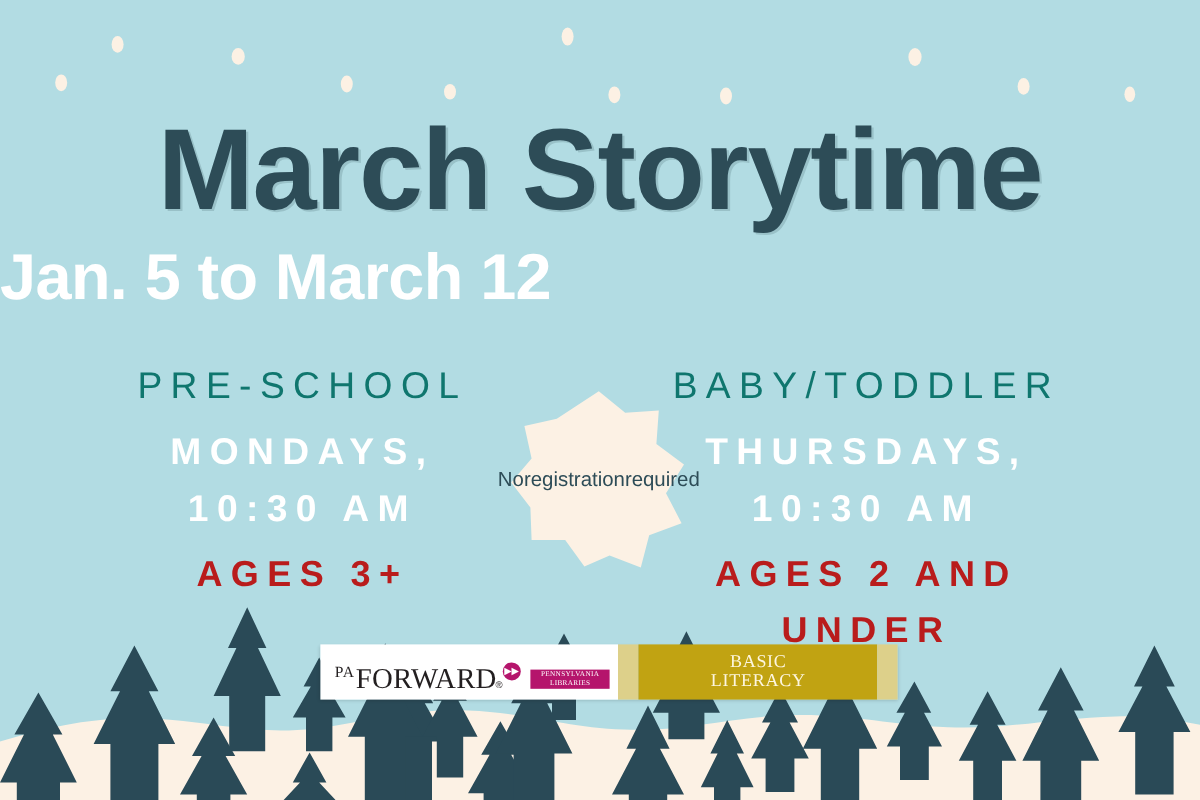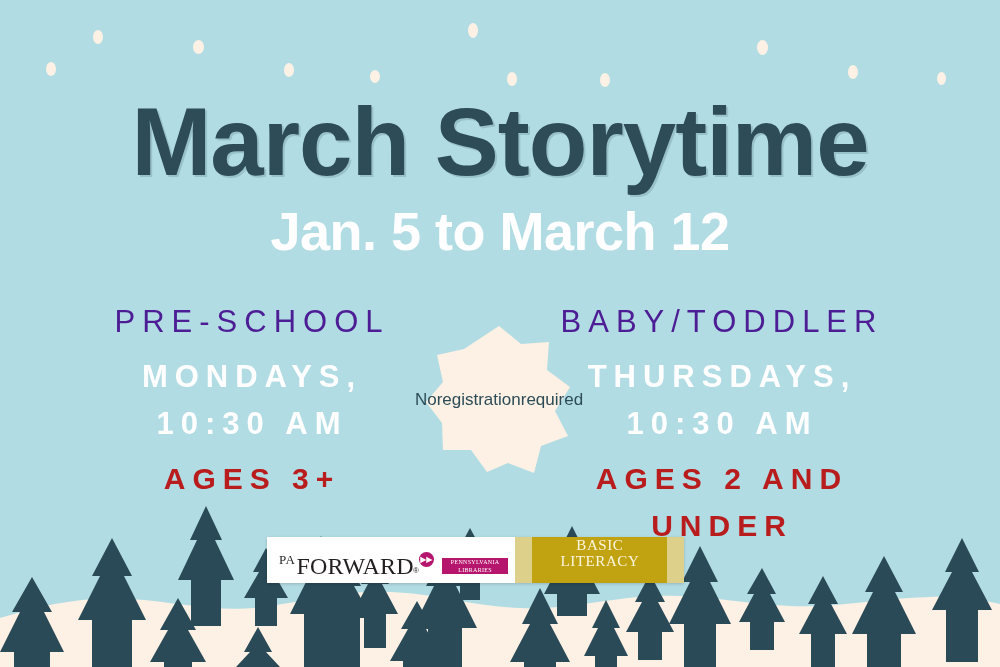--- a/index.html
+++ b/index.html
@@ -14,31 +14,31 @@
   .snowdot{position:absolute;background:#fcf1e4;border-radius:50%;}
 
   
   #title{
     position:absolute;left:0;top:92px;width:1000px;text-align:center;
     font-size:96px;line-height:100px;font-weight:bold;
     color:#2d4c57;letter-spacing:-1px;
     text-shadow:2px 2px 0 rgba(40,70,80,.18);
   }
   #subtitle{
-    position:absolute;left:0;top:202px;width:1000px;text-align:center;
+    position:absolute;left:0;top:202px;width:1000px;text-align:left;
     font-size:54px;line-height:58px;font-weight:bold;color:#ffffff;
     letter-spacing:-0.5px;
   }
 
   
   .col{position:absolute;top:298px;width:420px;text-align:center;}
   #col-left{left:42px;}
   #col-right{left:512px;}
   .line{letter-spacing:7px;line-height:47px;}
-  .hdr{font-size:31px;color:#4c1d95;font-weight:normal;}
+  .hdr{font-size:31px;color:#0f766e;font-weight:normal;}
   .time{font-size:31px;color:#ffffff;font-weight:bold;}
   .ages{font-size:30px;color:#b91c1c;font-weight:bold;}
   .sp{height:8px;}
 
   
   #badge{
     position:absolute;left:424px;top:324px;width:150px;height:150px;
   }
   #badge svg{position:absolute;inset:0;}
   #badge .btxt{
@@ -80,21 +80,21 @@
     align-items:center;justify-content:center;
     padding:0 9px;margin-left:6px;
   }
   #palib span{
     font-family:"Liberation Serif",serif;color:#ffffff;
     font-size:6px;letter-spacing:.3px;line-height:8px;white-space:nowrap;
   }
   .goldstrip{width:17px;background:#ddd08a;}
   #basiclit{
     background:#c1a312;display:flex;flex-direction:column;
-    align-items:center;padding:0 28px;
+    align-items:center;justify-content:center;padding:0 60px;
   }
   #basiclit span{
     font-family:"Liberation Serif",serif;color:#fdf6df;
     font-size:15px;line-height:16px;letter-spacing:.6px;white-space:nowrap;
   }
   .divider{width:1px;background:#9a9a9a;margin:8px 0;}
 </style>
 </head>
 <body>
 

